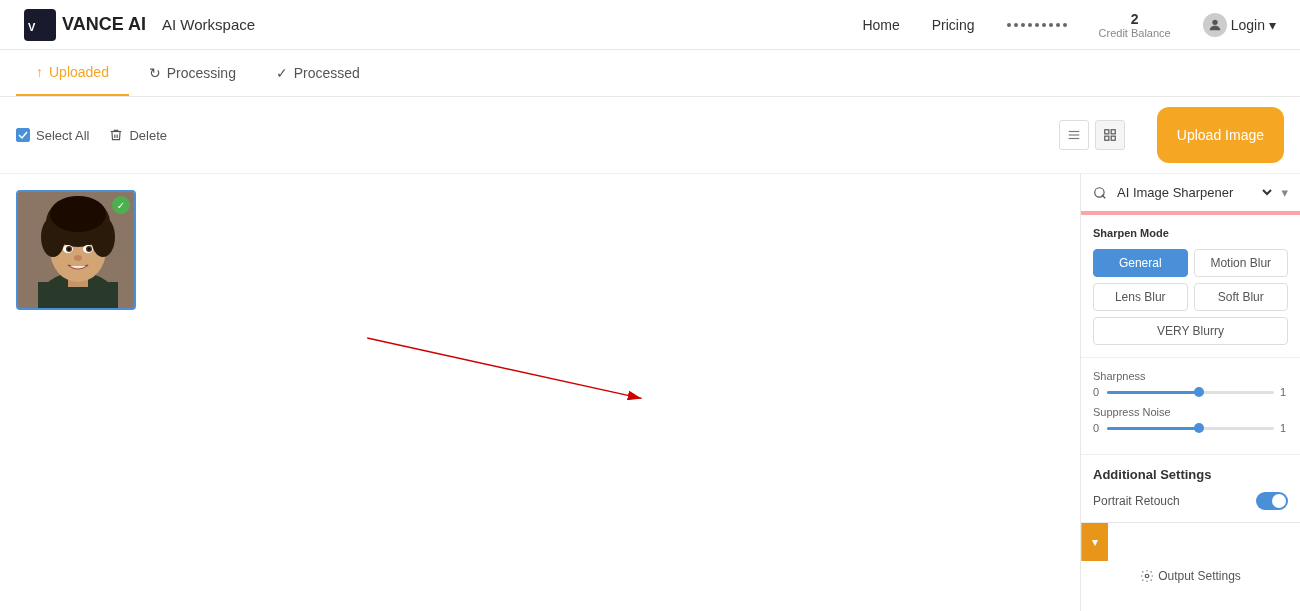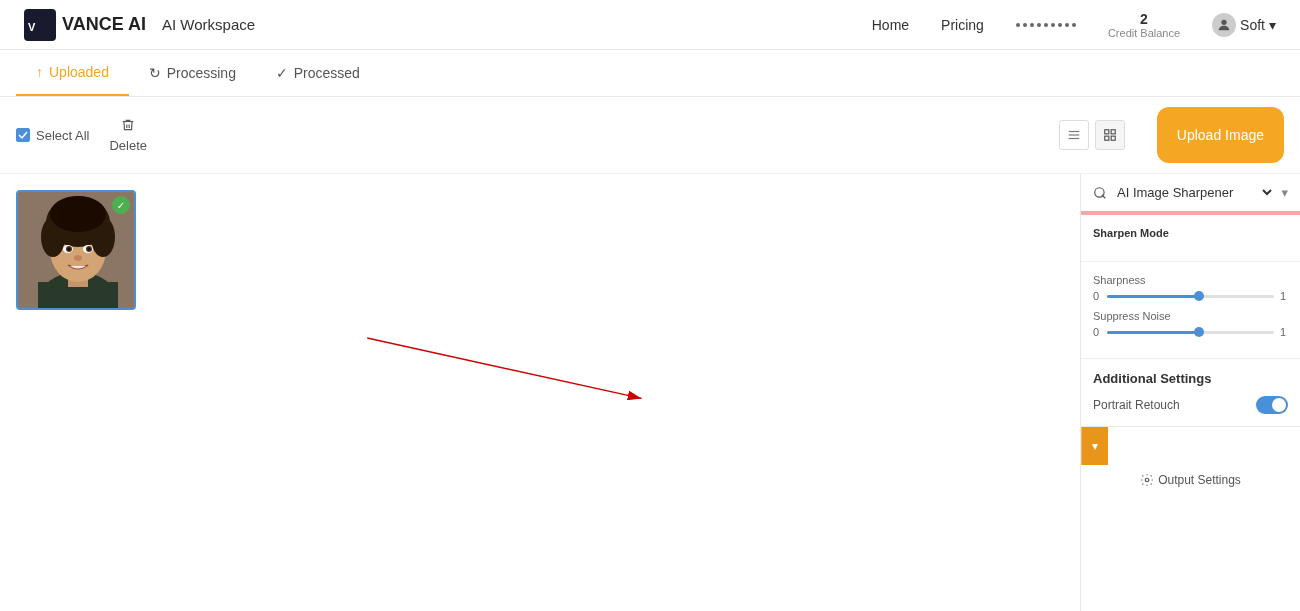--- a/index.html
+++ b/index.html
@@ -22,21 +22,21 @@
 
     
     .tabs { display: flex; align-items: center; border-bottom: 1px solid #e8e8e8; padding: 0 16px; }
     .tab { display: flex; align-items: center; gap: 6px; padding: 14px 20px; font-size: 14px; cursor: pointer; color: #555; position: relative; }
     .tab.active { color: #f5a623; border-bottom: 2px solid #f5a623; font-weight: 500; }
     .tab-icon { font-size: 14px; }
 
     
     .toolbar { display: flex; align-items: center; padding: 10px 16px; gap: 20px; border-bottom: 1px solid #f0f0f0; }
     .select-all-btn { display: flex; align-items: center; gap: 6px; cursor: pointer; color: #555; font-size: 13px; background: none; border: none; }
-    .delete-btn { display: flex; align-items: center; gap: 6px; cursor: pointer; color: #555; font-size: 13px; background: none; border: none; flex-direction: column; }
+    .delete-btn { display: flex; align-items: center; gap: 6px; cursor: pointer; color: #555; font-size: 13px; background: none; border: none; }
     .view-toggles { display: flex; align-items: center; gap: 6px; margin-left: auto; }
     .view-btn { width: 30px; height: 30px; display: flex; align-items: center; justify-content: center; border: 1px solid #ddd; background: #fff; cursor: pointer; border-radius: 3px; color: #777; }
     .view-btn.active { background: #f5f5f5; }
     .upload-btn { background: #f5a623; color: #fff; border: none; padding: 20px 20px; border-radius: 12px; font-size: 14px; font-weight: 500; cursor: pointer; margin-left: 12px; }
 
     
     .main-layout { display: flex; height: calc(611px - 50px - 42px - 50px); }
     .image-area { flex: 1; padding: 16px; position: relative; overflow: auto; }
     .image-grid { display: flex; flex-wrap: wrap; gap: 10px; }
     .image-item { position: relative; width: 120px; height: 120px; border: 2px solid #e0e0e0; border-radius: 4px; overflow: hidden; cursor: pointer; }
@@ -122,21 +122,21 @@
       <span class="credit-num">2</span>
       <span class="credit-label">Credit Balance</span>
     </div>
     <div class="login-btn">
       <div class="user-icon">
         <svg width="16" height="16" viewBox="0 0 24 24" fill="#555">
             <circle cx="12" cy="8" r="4"></circle>
             <path d="M4 20c0-4 3.6-7 8-7s8 3 8 7"></path>
           </svg>
       </div>
-      <span>Soft</span>
+      <span>Login</span>
       <span>▾</span>
     </div>
   </div>
 </div>
 
 <div class="tabs">
   <div class="tab active">
     <span class="tab-icon">↑</span>
     <span>Uploaded</span>
   </div>
@@ -250,20 +250,27 @@
           <path d="M15 15l6 6"></path>
         </svg>
       <select>
         <option>AI Image Sharpener</option>
       </select>
       <span class="tool-select-chevron">▾</span>
     </div>
 
     <div class="panel-section">
       <div class="section-title">Sharpen Mode</div>
+      <div class="mode-grid">
+        <button class="mode-btn active">General</button>
+        <button class="mode-btn">Motion Blur</button>
+        <button class="mode-btn">Lens Blur</button>
+        <button class="mode-btn">Soft Blur</button>
+        <button class="mode-btn-full">VERY Blurry</button>
+      </div>
     </div>
 
     <div class="panel-section">
 
       <div>
         <div class="param-label">Sharpness</div>
         <div class="param-row">
           <span class="param-val">0</span>
           <div class="param-range">
             <div class="param-fill" style="width:55%"></div>

